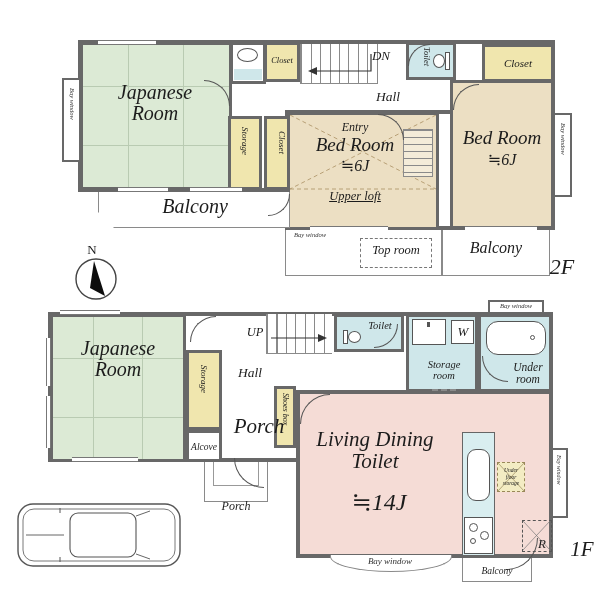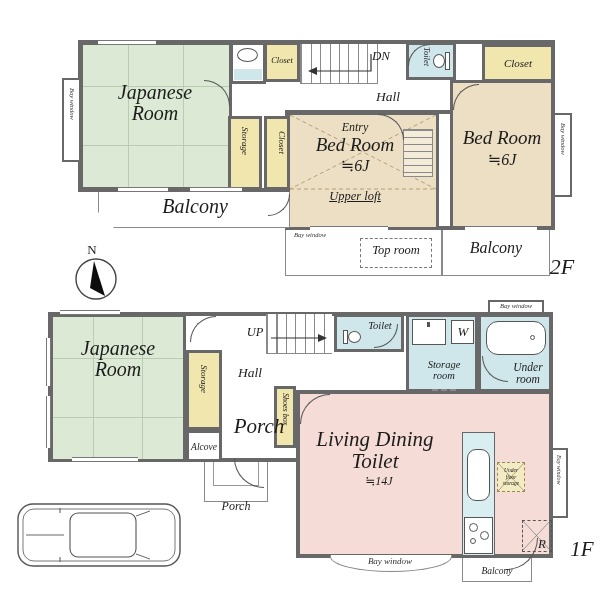--- a/index.html
+++ b/index.html
@@ -196,21 +196,21 @@
 </div>
 <div class="arc bl" style="left:482px;top:356px;width:26px;height:26px;"></div>
 <div class="room" style="left:488px;top:300px;width:56px;height:14px;border-width:2px;background:#fff;">
   <div class="lbl" style="left:0;top:1px;width:52px;font-size:6.5px;color:#333;">Bay window</div>
 </div>
 
 <div class="arc tl" style="left:300px;top:394px;width:30px;height:30px;"></div>
 <div class="lbl" style="left:300px;top:428px;width:150px;font-size:21px;">
   <div>Living Dining</div>
   <div>Toilet</div>
-  <div style="font-size:12px;margin-top:3px;padding-left:8px;">≒14J</div>
+  <div style="font-size:24px;margin-top:18px;padding-left:8px;">≒14J</div>
 </div>
 
 <div class="abs" style="left:462px;top:432px;width:33px;height:124px;background:#d9eef0;border:1px solid #666;">
   <div class="fix" style="left:4px;top:16px;width:23px;height:52px;border-radius:9px;"></div>
   <div class="fix" style="left:1px;top:84px;width:29px;height:37px;">
     <div class="abs" style="left:4px;top:5px;width:9px;height:9px;border:1px solid #555;border-radius:50%;"></div>
     <div class="abs" style="left:15px;top:13px;width:9px;height:9px;border:1px solid #555;border-radius:50%;"></div>
     <div class="abs" style="left:5px;top:20px;width:6px;height:6px;border:1px solid #555;border-radius:50%;"></div>
   </div>
 </div>

